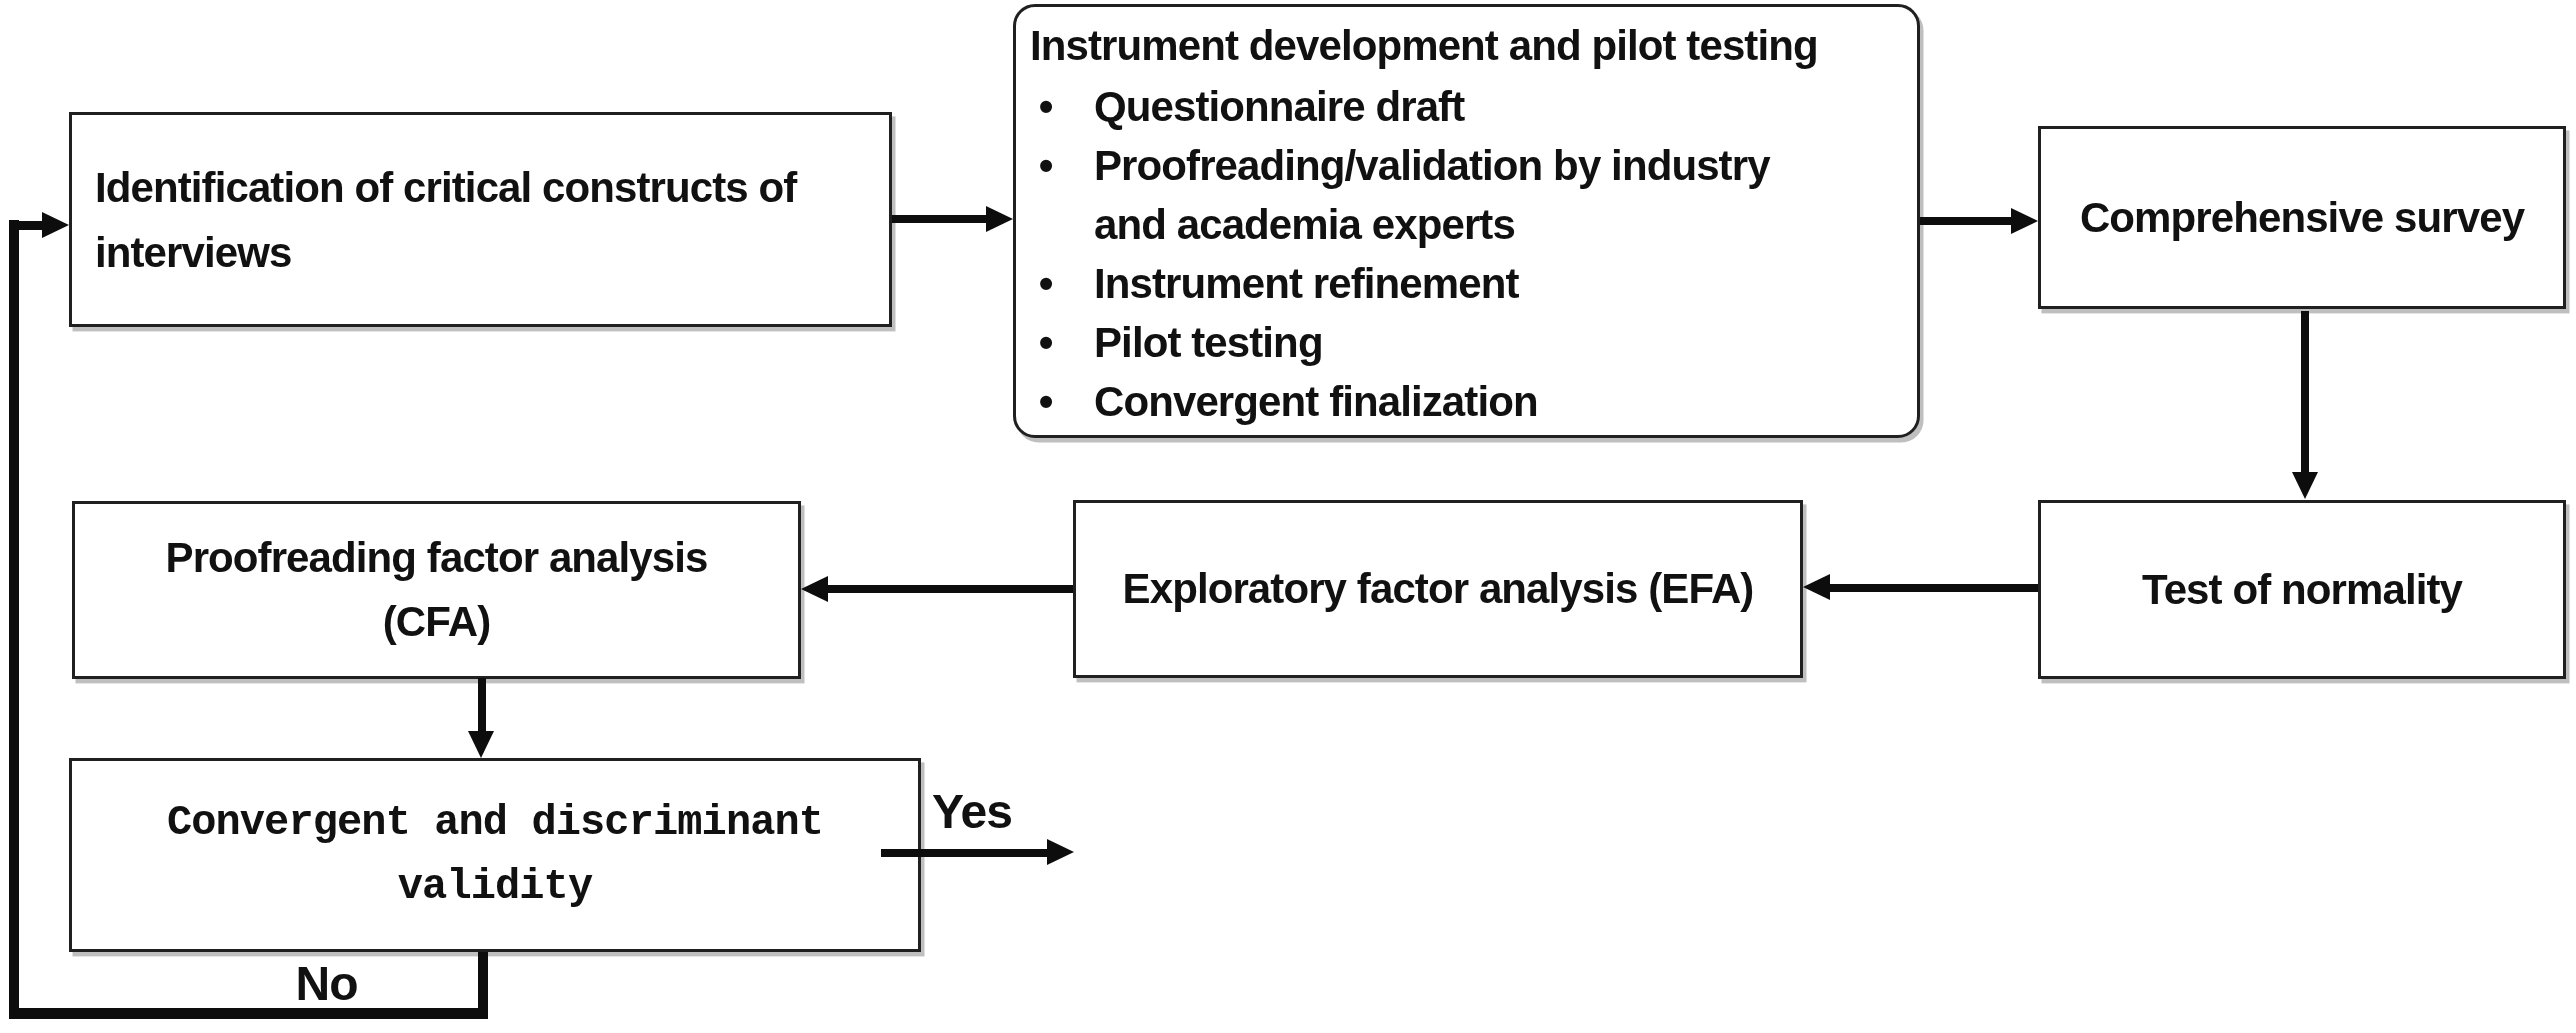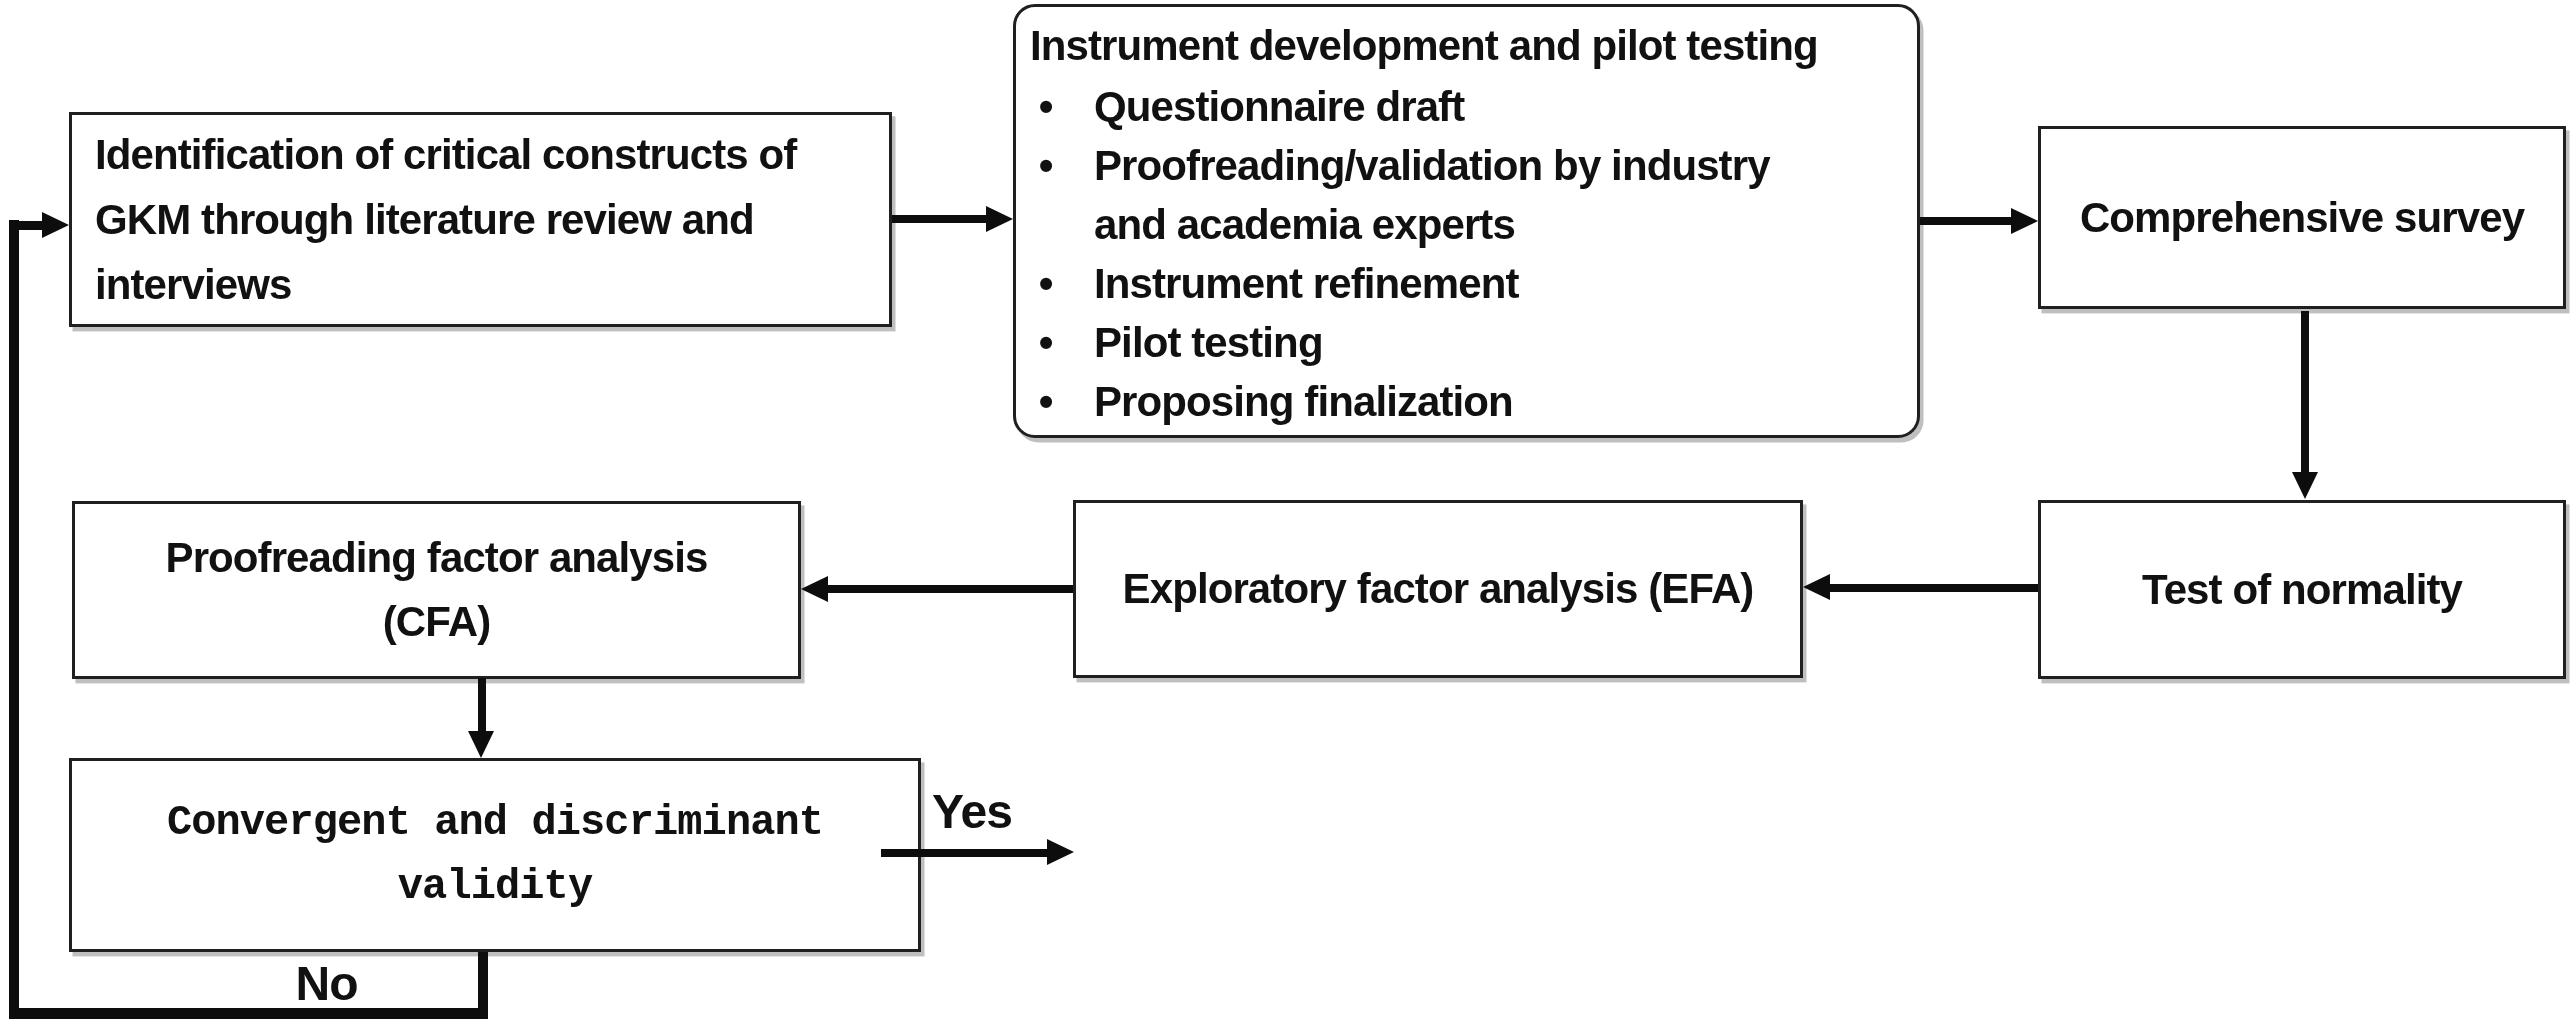--- a/index.html
+++ b/index.html
@@ -112,21 +112,20 @@
   }
 </style>
 </head>
 <body>
 
 <div class="canvas">
 
   <div class="box txt-left" style="left:69px; top:112px; width:823px; height:215px;">
     <div class="lines">
         <div>Identification of critical constructs of</div>
-        <div>GKM through literature review and</div>
         <div>interviews</div>
       </div>
   </div>
 
   <div class="box txt-top" style="left:1013px; top:3.5px; width:907px; height:434px;border-radius:22px;">
     <div class="ins-inner">
       <div class="ins-title">Instrument development and pilot testing</div>
       <ul class="bullets">
           <li data-bullet="•">
             <div>Questionnaire draft</div>
@@ -135,21 +134,21 @@
             <div>Proofreading/validation by industry</div>
             <div>and academia experts</div>
           </li>
           <li data-bullet="•">
             <div>Instrument refinement</div>
           </li>
           <li data-bullet="•">
             <div>Pilot testing</div>
           </li>
           <li data-bullet="•">
-            <div>Proposing finalization</div>
+            <div>Convergent finalization</div>
           </li>
         </ul>
     </div>
   </div>
 
   <div class="box txt-center" style="left:2038px; top:126px; width:528px; height:183px;">
     <span>Comprehensive survey</span>
   </div>
 
   <div class="box txt-center" style="left:2038px; top:500px; width:528px; height:179px;">

